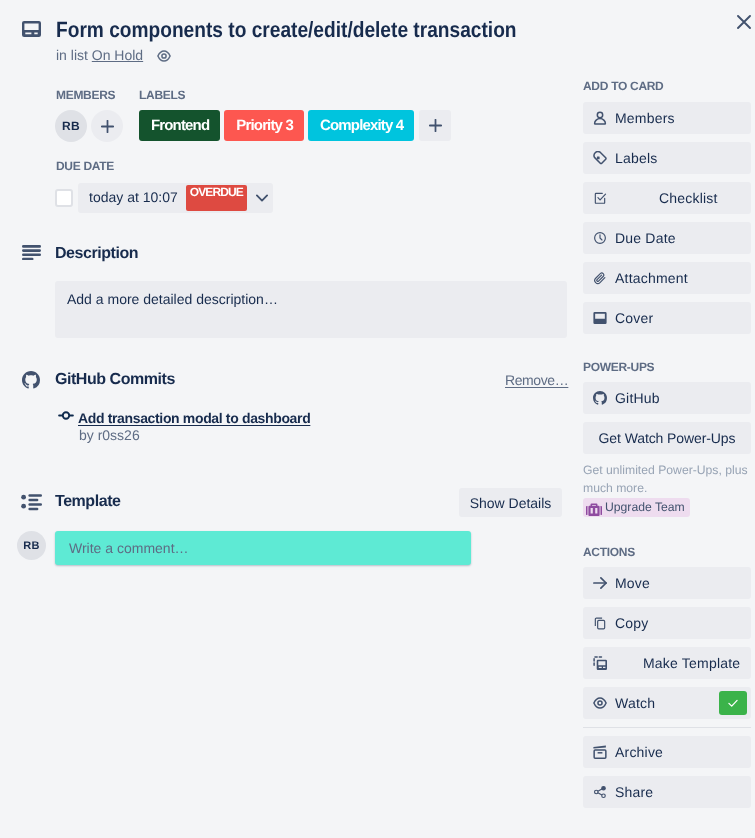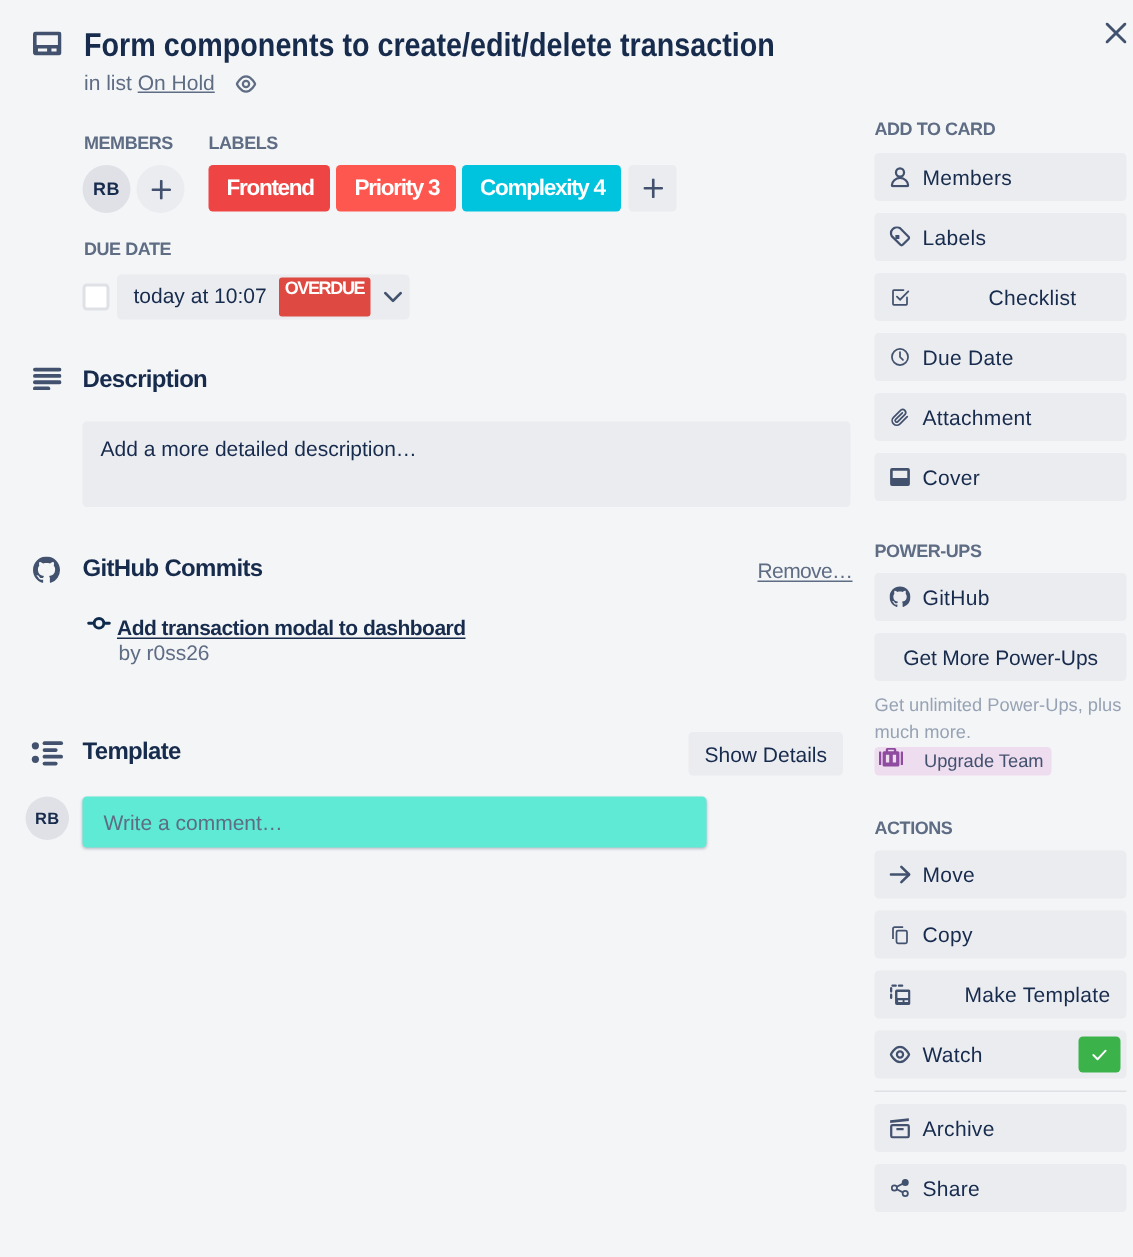--- a/index.html
+++ b/index.html
@@ -80,21 +80,21 @@
              letter-spacing:-0.3px;line-height:16px;}
   .sbtn{position:absolute;left:583px;width:168px;height:32px;background:#ebecf0;border-radius:3px;
         display:flex;align-items:center;cursor:pointer;box-sizing:border-box;}
   .sbtn .ico{width:14px;height:14px;margin-left:10px;display:flex;align-items:center;justify-content:center;}
   .sbtn .lab{margin-left:8px;font-size:14px;color:#172b4d;line-height:20px;letter-spacing:0.2px;}
   .sbtn.center{justify-content:center;}
   .sbtn.center .lab{margin-left:0;font-weight:normal;letter-spacing:-0.1px;}
   .promo{position:absolute;left:583px;top:461px;width:172px;font-size:12.2px;color:#97a3b4;
          line-height:18px;}
   .upgrade{position:absolute;left:583px;top:498px;height:19px;background:#eedcef;border-radius:3px;
-           display:inline-flex;align-items:flex-start;padding:0 5px 0 3px;gap:14px;cursor:pointer;
+           display:inline-flex;align-items:flex-end;padding:0 5px 0 3px;gap:3px;cursor:pointer;
            box-sizing:border-box;}
   .upgrade .ul{font-size:12.2px;color:#42526e;line-height:19px;}
   .divider{position:absolute;left:583px;top:727px;width:168px;height:1px;background:#dfe1e6;}
   .watch-badge{position:absolute;right:4px;top:4px;width:28px;height:24px;background:#3bb34a;
                border-radius:3px;display:flex;align-items:center;justify-content:center;}
   svg{display:block;}
 </style>
 </head>
 <body>
 
@@ -126,21 +126,21 @@
 
   <div class="sec-head members-head">MEMBERS</div>
   <div class="sec-head labels-head">LABELS</div>
   <div class="avatar member-av">RB</div>
   <div class="add-btn member-add">
     <svg viewBox="0 0 14 14" width="13" height="13">
         <path stroke="#42526e" stroke-width="1.9" stroke-linecap="round" d="M7 0.8v12.4M0.8 7h12.4"></path>
       </svg>
   </div>
   <div class="labels-row">
-      <div class="lbl" style="background: #ef4444;">
+      <div class="lbl" style="background: #14532d;">
         <span>Frontend</span>
       </div>
       <div class="lbl" style="background: rgb(253, 87, 80);">
         <span>Priority 3</span>
       </div>
       <div class="lbl" style="background: rgb(0, 196, 222);">
         <span>Complexity 4</span>
       </div>
       <div class="lbl-add">
         <svg viewBox="0 0 14 14" width="13" height="13">
@@ -211,21 +211,21 @@
   <div class="avatar comment-av">RB</div>
   <div class="comment-box">
     <div class="comment-ph">Write a comment…</div>
   </div>
 
   <div class="side-head" style="top:78px">ADD TO CARD</div>
   <div id="add-to-card-list"></div>
   <div class="side-head" style="top:359px">POWER-UPS</div>
   <div id="power-ups-list"></div>
   <div class="sbtn center" style="top:422px">
-    <span class="lab">Get More Power-Ups</span>
+    <span class="lab">Get Watch Power-Ups</span>
   </div>
   <div class="promo">Get unlimited Power-Ups, plus much more.</div>
   <div class="upgrade">
     <svg viewBox="0 0 16 14" width="16" height="14">
         <g fill="#8f4ba0">
           <rect x="0" y="3" width="1.5" height="9" rx="0.4"></rect>
           <rect x="14.5" y="3" width="1.5" height="9" rx="0.4"></rect>
           <path fill-rule="evenodd" d="M5.6 0.6h4.8a1.1 1.1 0 0 1 1.1 1.1v1.1h1.1a1 1 0 0 1 1 1v8.2a1 1 0 0 1-1 1H3.4a1 1 0 0 1-1-1V3.8a1 1 0 0 1 1-1h1.1V1.7A1.1 1.1 0 0 1 5.6 0.6Zm0.5 2.2h3.8V1.9H6.1v0.9ZM4.6 5.1h2.2v5.3H4.6V5.1Zm4.6 0h2.2v5.3H9.2V5.1Z"></path>
         </g>
       </svg>

